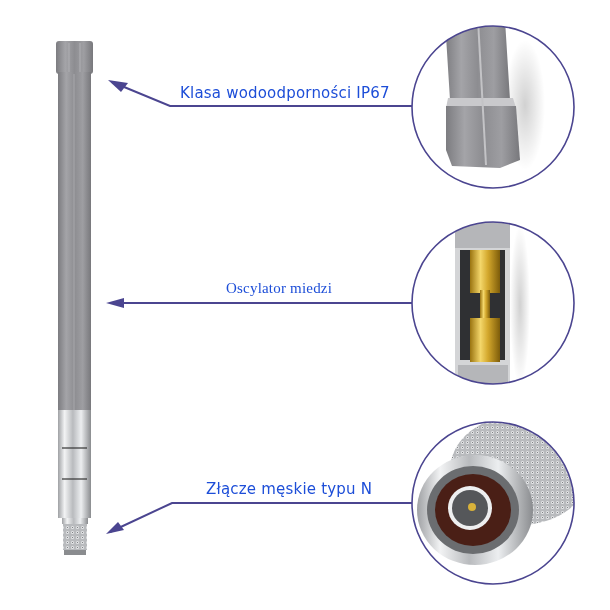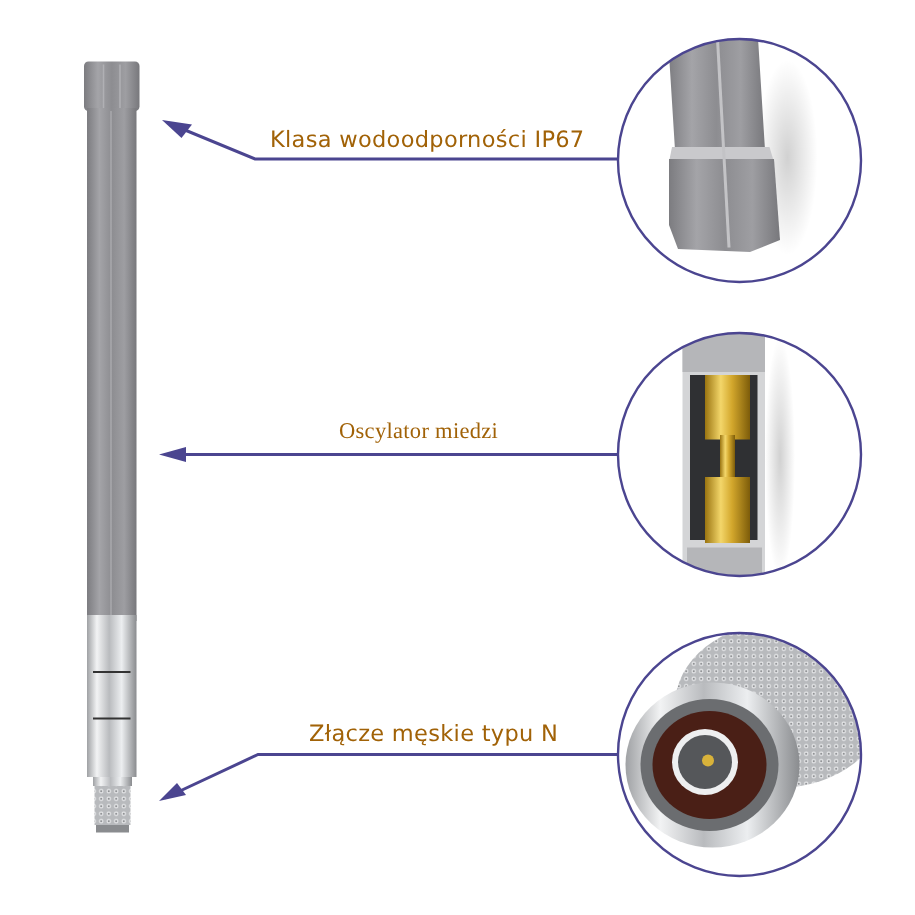--- a/index.html
+++ b/index.html
@@ -1,17 +1,17 @@
 <!DOCTYPE html>
 <html><head>
 <meta charset="utf-8">
 <style>
   html,body{margin:0;padding:0;background:#ffffff;}
   body{width:610px;height:610px;position:relative;overflow:hidden;font-family:"DejaVu Sans","Liberation Sans",sans-serif;}
-  .label{position:absolute;font-size:15px;color:#a16207;white-space:nowrap;letter-spacing:0.2px;}
+  .label{position:absolute;font-size:15px;color:#1d4ed8;white-space:nowrap;letter-spacing:0.2px;}
   svg{position:absolute;left:0;top:0;}
 </style>
 </head>
 <body>
 
 <svg width="610" height="610" viewBox="0 0 610 610">
   <defs>
     <linearGradient id="tube" x1="0" x2="1" y1="0" y2="0">
       <stop offset="0" stop-color="#7c7c80"></stop>
       <stop offset="0.25" stop-color="#a4a4a8"></stop>

